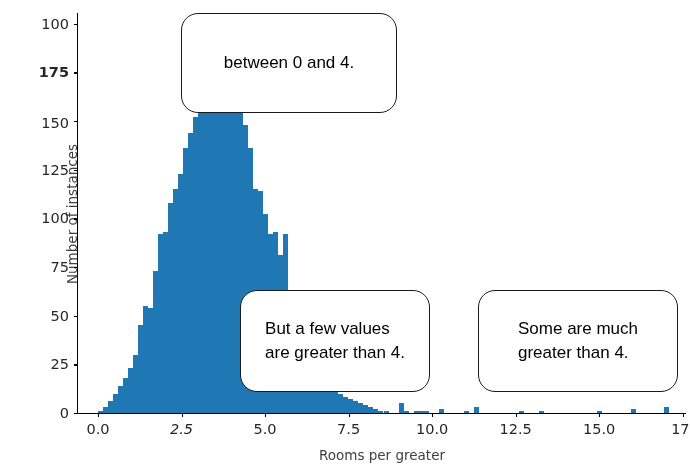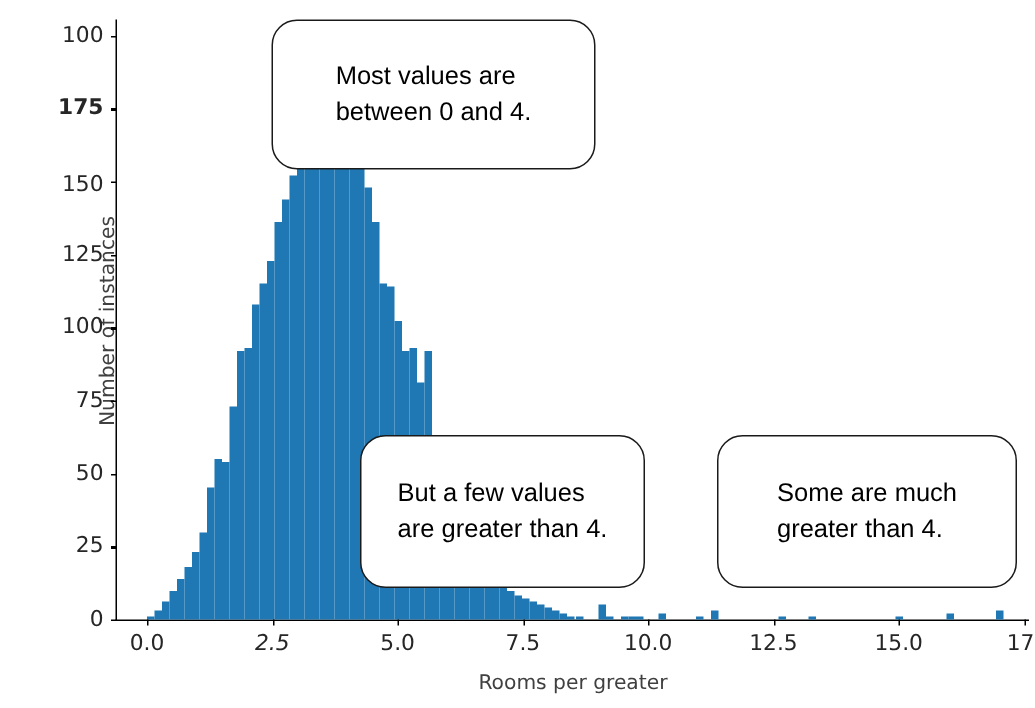--- a/index.html
+++ b/index.html
@@ -257,21 +257,20 @@
         <div class="xtick-label" style="left: 437.626px;">12.5</div>
         <div class="xtick-mark" style="left: 521.143px;"></div>
         <div class="xtick-label" style="left: 521.143px;">15.0</div>
         <div class="xtick-mark" style="left: 604.659px;"></div>
         <div class="xtick-label" style="left: 604.659px;">17.</div>
       </div>
   </div>
 
   <div class="callout" id="callout-0" style="left:181px; top:13px; width:216px; height:100px;">
     <div>
-      <span>Most values are</span>
       <span>between 0 and 4.</span>
     </div>
   </div>
 
   <div class="callout" id="callout-1" style="left:240px; top:290px; width:190px; height:102px;">
     <div>
       <span>But a few values</span>
       <span>are greater than 4.</span>
     </div>
   </div>

